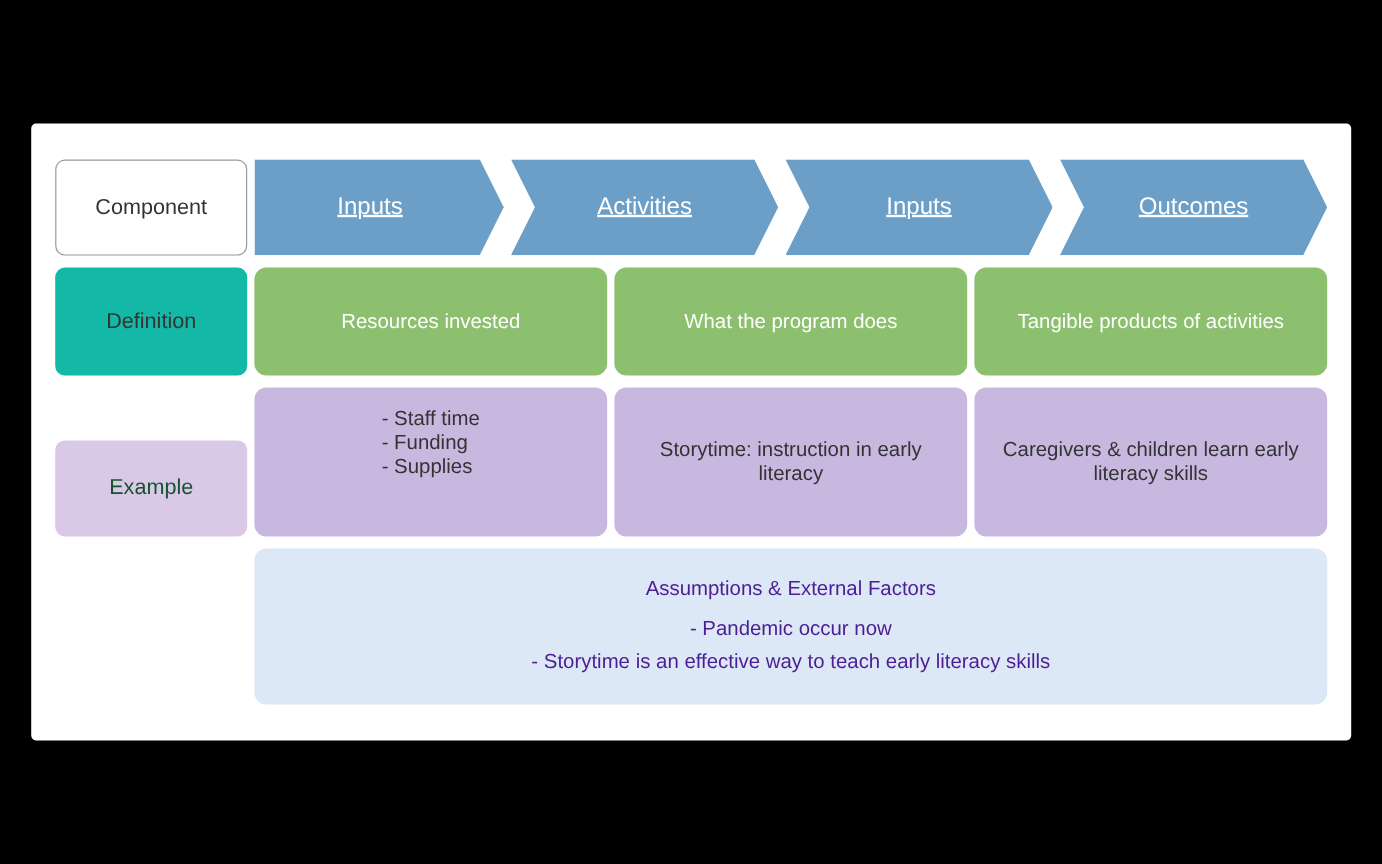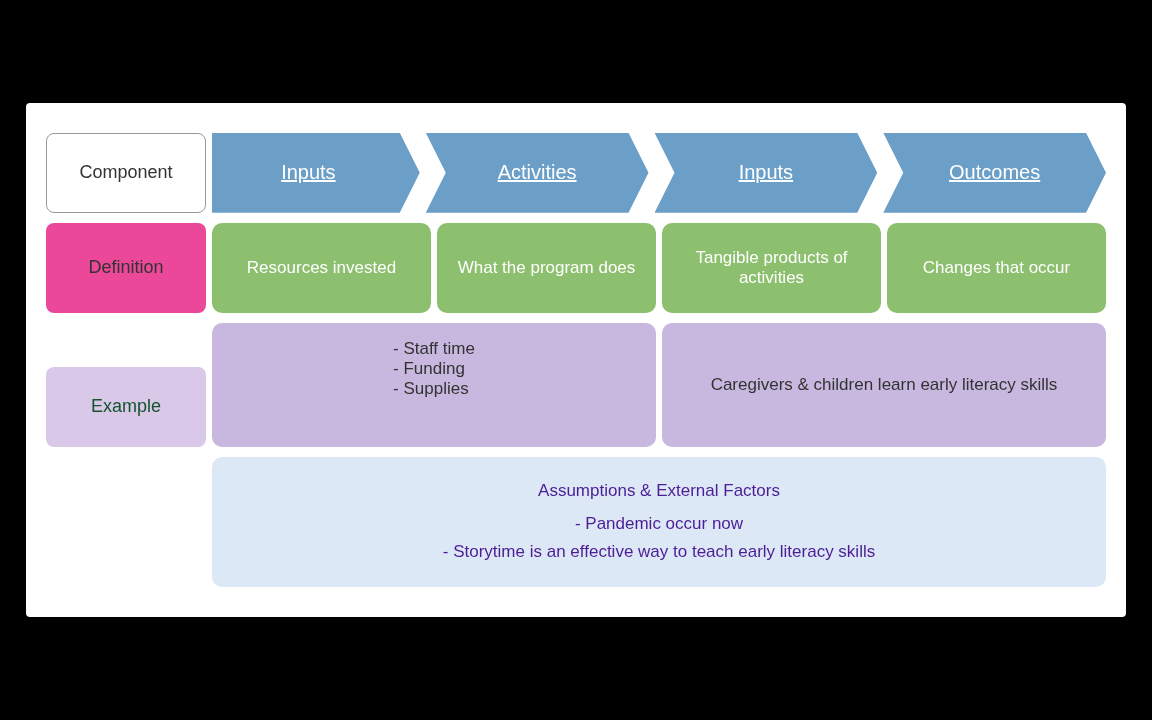--- a/index.html
+++ b/index.html
@@ -38,21 +38,21 @@
       text-align: center;
       padding: 10px;
       flex-shrink: 0;
     }
     .cell-label.header {
       background: #fff;
       border: 1.5px solid #999;
       color: #333;
     }
     .cell-label.definition {
-      background: #ec4899;
+      background: #14b8a6;
       border: none;
       color: #333;
     }
     .cell-label.example {
       background: #d9c8e8;
       border: none;
       color: #14532d;
       margin-top: 44px;
     }
     
@@ -152,33 +152,33 @@
     </div>
     <div class="def-cell">
       <span>Resources invested</span>
     </div>
     <div class="def-cell">
       <span>What the program does</span>
     </div>
     <div class="def-cell">
       <span>Tangible products of activities</span>
     </div>
-    <div class="def-cell">
-      <span>Changes that occur</span>
-    </div>
   </div>
 
   <div class="row">
     <div class="cell-label example">
       <span>Example</span>
     </div>
     <div class="ex-cell left-align">
       <span style="white-space:pre-line;">- Staff time
 - Funding
 - Supplies</span>
+    </div>
+    <div class="ex-cell">
+      <span>Storytime: instruction in early literacy</span>
     </div>
     <div class="ex-cell">
       <span>Caregivers &amp; children learn early literacy skills</span>
     </div>
   </div>
 
   <div class="assumptions-box">
     <div style="margin-bottom:4px;">Assumptions &amp; External Factors</div>
     <div>-    Pandemic occur now</div>
     <div>-   Storytime is an effective way to teach early literacy skills</div>

